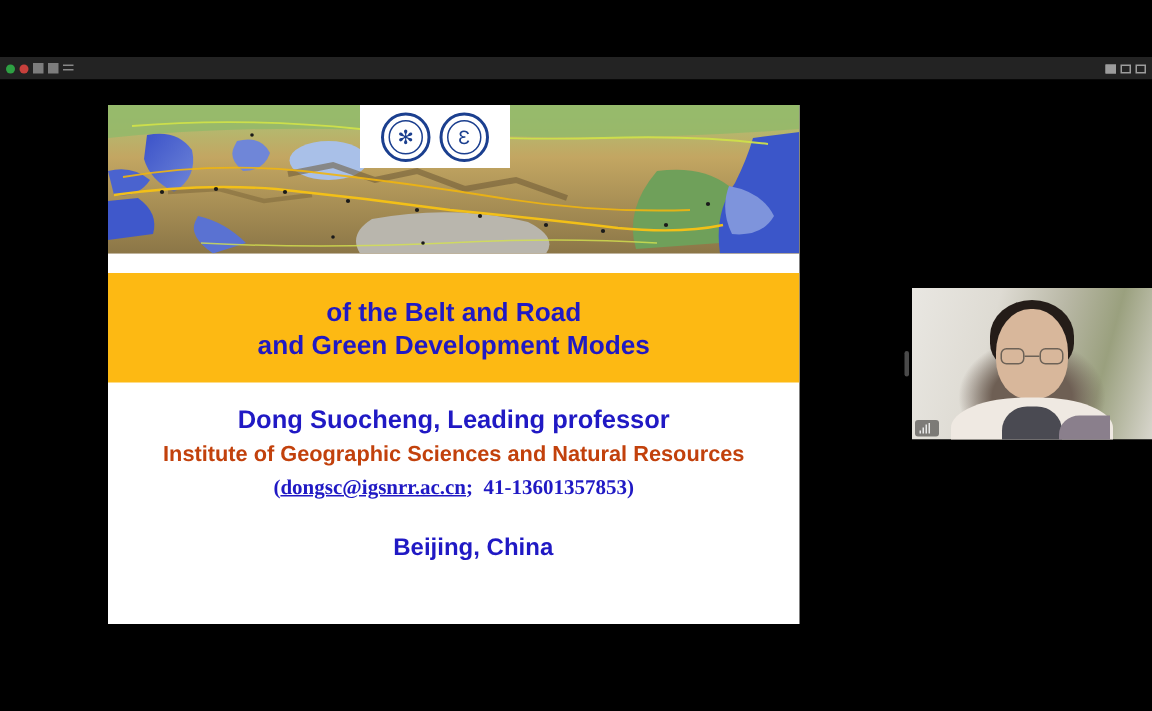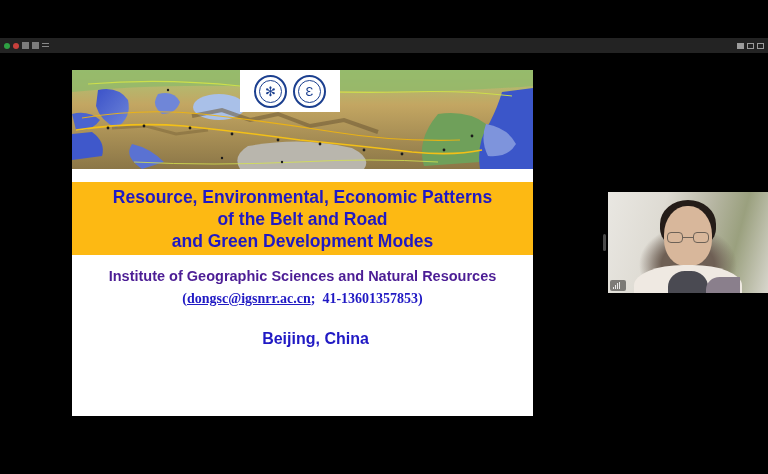--- a/index.html
+++ b/index.html
@@ -148,21 +148,21 @@
     width: 461px;
     text-align: center;
   }
   .author-name {
     color: #2019c4;
     font-weight: bold;
     font-size: 17px;
     line-height: 27px;
   }
   .affil-line {
-    color: #4c1d95;
+    color: #c2410c;
     font-weight: bold;
     font-size: 14.5px;
     line-height: 21px;
   }
   .contact-line {
     color: #2019c4;
     font-family: "Liberation Serif", serif;
     font-weight: bold;
     font-size: 14px;
     line-height: 24px;
@@ -379,26 +379,26 @@
           <div class="emblem">
             <span class="emblem-inner">✻</span>
           </div>
           <div class="emblem">
             <span class="emblem-inner">Ɛ</span>
           </div>
         </div>
       </div>
 
       <div class="title-band">
-        <div class="title-line">Resource, Environmental, Economic Patterns</div>
         <div class="title-line">of the Belt and Road</div>
         <div class="title-line">and Green Development Modes</div>
       </div>
 
       <div class="author-block">
+        <div class="author-name">Dong Suocheng, Leading professor</div>
         <div class="affil-line">Institute of Geographic Sciences and Natural Resources</div>
         <div class="contact-line"><span>(</span><span class="email">dongsc@igsnrr.ac.cn</span><span>;</span>&nbsp; <span>41-13601357853</span><span>)</span></div>
         <div class="city-line">Beijing, China</div>
       </div>
 
     </div>
 
     <div class="panel-handle"></div>
 
     <div class="video-panel">

